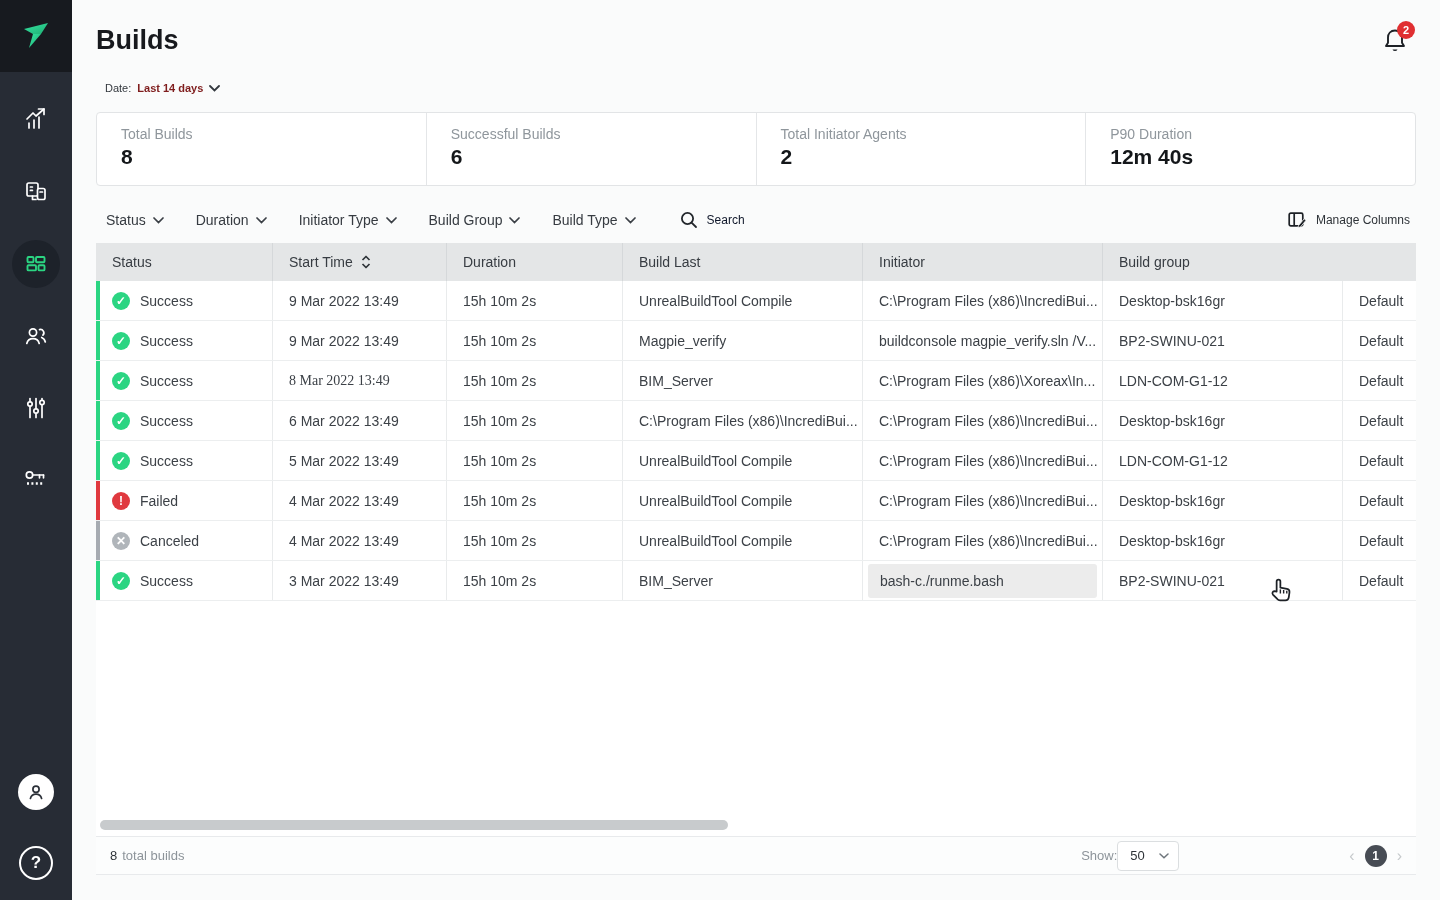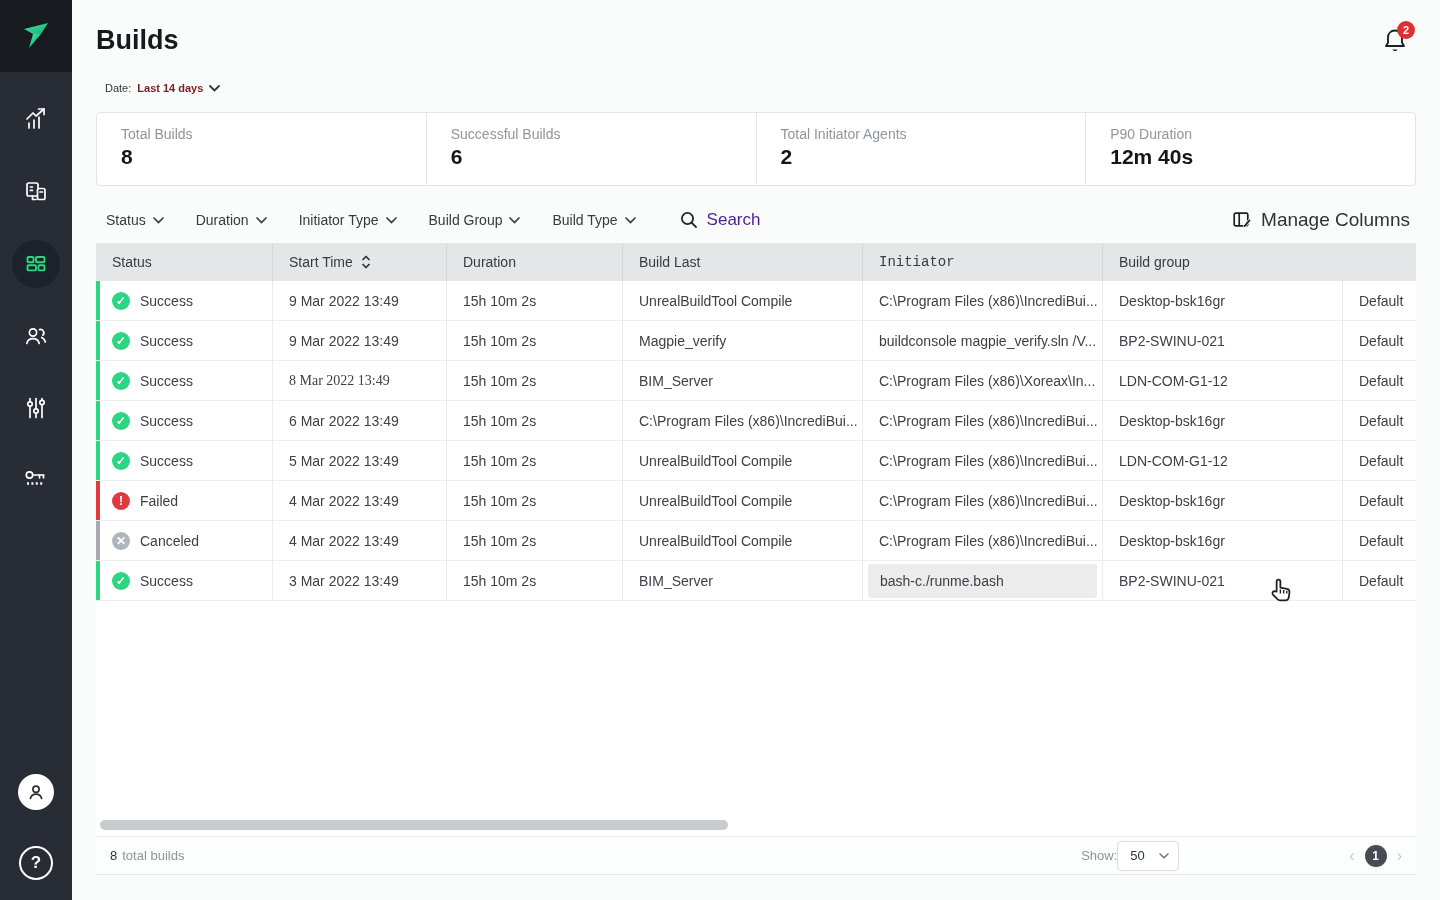--- a/index.html
+++ b/index.html
@@ -38,23 +38,23 @@
   .stat{flex:1;padding:13px 0 0 24px}
   .stat + .stat{border-left:1px solid #e4e6e8}
   .stat-label{font-size:14px;color:#8f969c;display:block}
   .stat-value{font-size:21px;font-weight:700;color:#14171a;display:block;margin-top:3px}
 
   
   .filter-row{position:absolute;left:96px;top:204px;width:1320px;height:32px;display:flex;
     align-items:center}
   .filter-dd{display:flex;align-items:center;gap:7px;font-size:14px;color:#363b41;
     margin-left:10px;margin-right:22px;cursor:pointer}
-  .search-box{display:flex;align-items:center;gap:9px;font-size:17px;color:#4c1d95;
+  .search-box{display:flex;align-items:center;gap:9px;font-size:12px;color:#0f172a;
     margin-left:22px;cursor:pointer}
-  .manage-cols{margin-left:auto;display:flex;align-items:center;gap:9px;font-size:19px;
+  .manage-cols{margin-left:auto;display:flex;align-items:center;gap:9px;font-size:12px;
     color:#2e3338;cursor:pointer;padding-right:6px}
 
   
   .table-card{position:absolute;left:96px;top:243px;width:1320px;height:593px;background:#fff;overflow:hidden}
   .t-inner{width:1487px}
   .thead{display:flex;height:38px;background:#e4e6e7}
   .th{display:flex;align-items:center;gap:8px;padding-left:16px;font-size:14px;color:#373c42;
     border-right:1px solid #d5d8da;cursor:pointer}
   .th:last-child{border-right:none}
   .trow{display:flex;height:40px;background:#fff;border-bottom:1px solid #eceeef;position:relative;cursor:pointer}
@@ -290,21 +290,21 @@
             <polyline points="1.5,5 5,1.5 8.5,5" fill="none" stroke="#2e3338" stroke-width="1.7" stroke-linejoin="round"></polyline>
             <polyline points="1.5,9 5,12.5 8.5,9" fill="none" stroke="#2e3338" stroke-width="1.7" stroke-linejoin="round"></polyline>
           </svg>
         </div>
         <div class="th" style="width: 176px; flex: 0 0 176px;">
           <span>Duration</span>
         </div>
         <div class="th" style="width: 240px; flex: 0 0 240px;">
           <span>Build Last</span>
         </div>
-        <div class="th" style="width: 240px; flex: 0 0 240px; font-family: Liberation Mono, monospace;">
+        <div class="th" style="width: 240px; flex: 0 0 240px;">
           <span>Initiator</span>
         </div>
         <div class="th" style="width: 240px; flex: 0 0 240px;">
           <span>Build group</span>
         </div>
       </div>
     <div id="tbody">
         <div class="trow success">
           <div class="td" style="width: 177px; flex: 0 0 177px;">
             <span class="status-ic success">✓</span>

